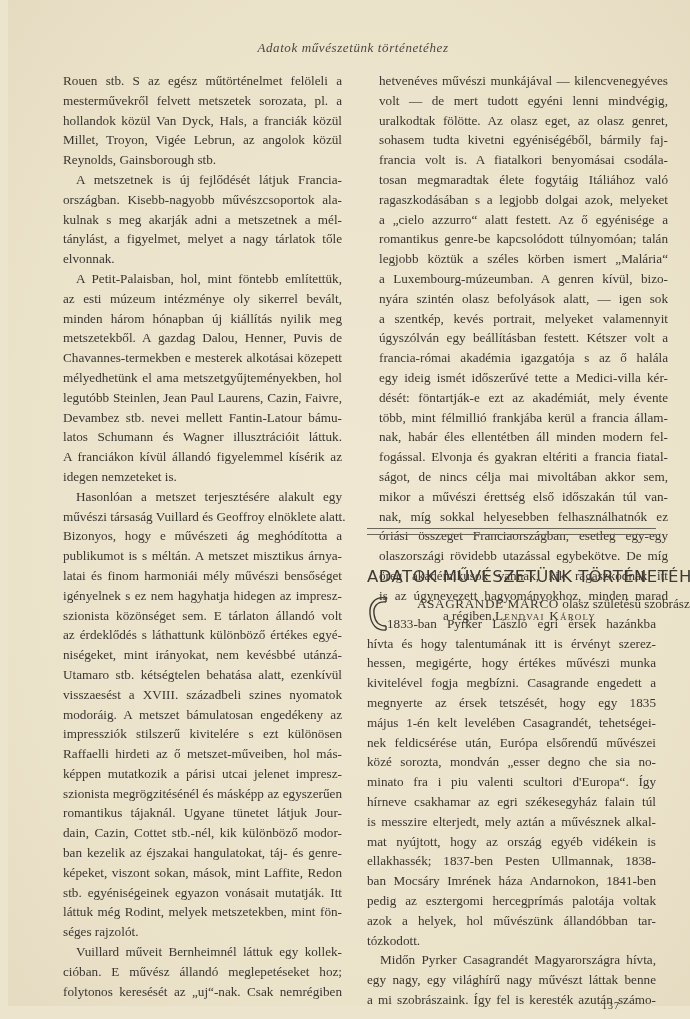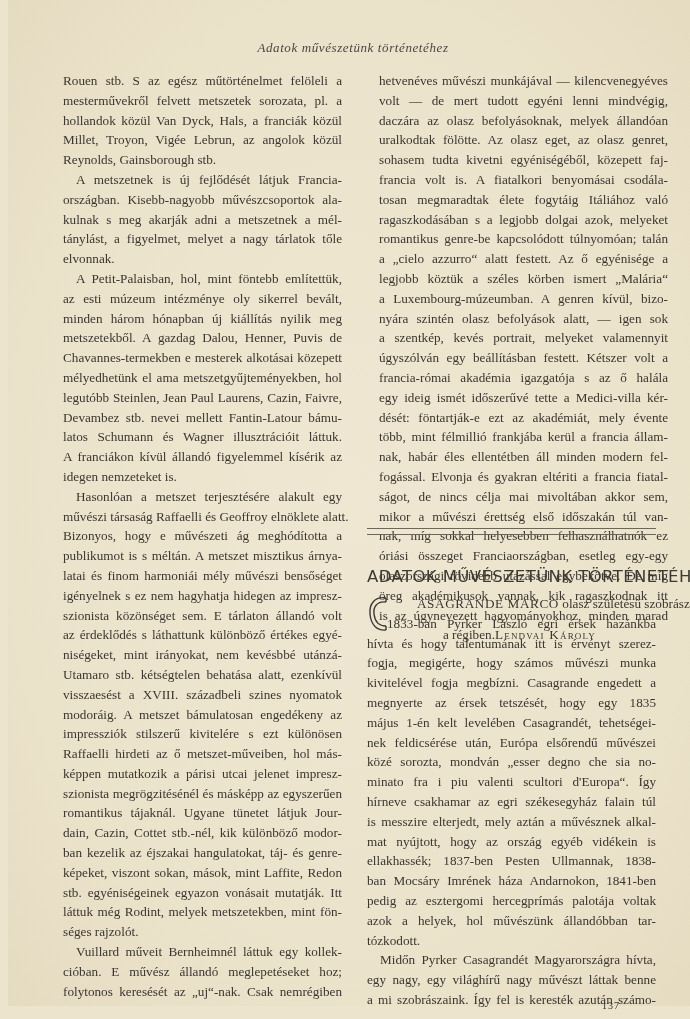--- a/index.html
+++ b/index.html
@@ -65,21 +65,21 @@
       <span class="line">minden három hónapban új kiállítás nyilik meg</span>
       <span class="line">metszetekből. A gazdag Dalou, Henner, Puvis de</span>
       <span class="line">Chavannes-termekben e mesterek alkotásai közepett</span>
       <span class="line">mélyedhetünk el ama metszetgyűjteményekben, hol</span>
       <span class="line">legutóbb Steinlen, Jean Paul Laurens, Cazin, Faivre,</span>
       <span class="line">Devambez stb. nevei mellett Fantin-Latour bámu-</span>
       <span class="line">latos Schumann és Wagner illusztrációit láttuk.</span>
       <span class="line">A franciákon kívül állandó figyelemmel kísérik az</span>
       <span class="line last">idegen nemzeteket is.</span>
       <span class="line indent">Hasonlóan a metszet terjesztésére alakult egy</span>
-      <span class="line">művészi társaság Raffaelli és Geoffroy elnöklete alatt.</span>
+      <span class="line">művészi társaság Vuillard és Geoffroy elnöklete alatt.</span>
       <span class="line">Bizonyos, hogy e művészeti ág meghódította a</span>
       <span class="line">publikumot is s méltán. A metszet misztikus árnya-</span>
       <span class="line">latai és finom harmoniái mély művészi bensőséget</span>
       <span class="line">igényelnek s ez nem hagyhatja hidegen az impresz-</span>
       <span class="line">szionista közönséget sem. E tárlaton állandó volt</span>
       <span class="line">az érdeklődés s láthattunk különböző értékes egyé-</span>
       <span class="line">niségeket, mint irányokat, nem kevésbbé utánzá-</span>
       <span class="line">Utamaro stb. kétségtelen behatása alatt, ezenkívül</span>
       <span class="line">visszaesést a XVIII. századbeli szines nyomatok</span>
       <span class="line">modoráig. A metszet bámulatosan engedékeny az</span>
@@ -94,28 +94,27 @@
       <span class="line">stb. egyéniségeinek egyazon vonásait mutatják. Itt</span>
       <span class="line">láttuk még Rodint, melyek metszetekben, mint fön-</span>
       <span class="line last">séges rajzolót.</span>
       <span class="line indent">Vuillard műveit Bernheimnél láttuk egy kollek-</span>
       <span class="line">cióban. E művész állandó meglepetéseket hoz;</span>
       <span class="line">folytonos keresését az „uj“-nak. Csak nemrégiben</span>
     </div>
   <div class="col col-right" id="right-col-top">
       <span class="line">hetvenéves művészi munkájával — kilencvenegyéves</span>
       <span class="line">volt — de mert tudott egyéni lenni mindvégig,</span>
-      <span class="line">daczára az olasz befolyásoknak, melyek állandóan</span>
       <span class="line">uralkodtak fölötte. Az olasz eget, az olasz genret,</span>
-      <span class="line">sohasem tudta kivetni egyéniségéből, közepett faj-</span>
+      <span class="line">sohasem tudta kivetni egyéniségéből, bármily faj-</span>
       <span class="line">francia volt is. A fiatalkori benyomásai csodála-</span>
       <span class="line">tosan megmaradtak élete fogytáig Itáliához való</span>
       <span class="line">ragaszkodásában s a legjobb dolgai azok, melyeket</span>
+      <span class="line">a „cielo azzurro“ alatt festett. Az ő egyénisége a</span>
       <span class="line">romantikus genre-be kapcsolódott túlnyomóan; talán</span>
-      <span class="line">a „cielo azzurro“ alatt festett. Az ő egyénisége a</span>
       <span class="line">legjobb köztük a széles körben ismert „Malária“</span>
       <span class="line">a Luxembourg-múzeumban. A genren kívül, bizo-</span>
       <span class="line">nyára szintén olasz befolyások alatt, — igen sok</span>
       <span class="line">a szentkép, kevés portrait, melyeket valamennyit</span>
       <span class="line">úgyszólván egy beállításban festett. Kétszer volt a</span>
       <span class="line">francia-római akadémia igazgatója s az ő halála</span>
       <span class="line">egy ideig ismét időszerűvé tette a Medici-villa kér-</span>
       <span class="line">dését: föntartják-e ezt az akadémiát, mely évente</span>
       <span class="line">több, mint félmillió frankjába kerül a francia állam-</span>
       <span class="line">nak, habár éles ellentétben áll minden modern fel-</span>
@@ -141,21 +140,21 @@
   <svg class="dropcap" viewBox="0 0 22 40">
     <path d="M19 4 C 8 2, 2 10, 3 20 C 4 31, 10 37, 19 36" fill="none" stroke="#3d3a33" stroke-width="1.4"></path>
     <path d="M19 8 C 10 7, 6 13, 7 20 C 8 28, 12 32, 19 32" fill="none" stroke="#3d3a33" stroke-width="1.4"></path>
     <path d="M19 4 L19 8 M19 32 L19 36" stroke="#3d3a33" stroke-width="1.4"></path>
   </svg>
 
   <div class="col-right2" id="section-body">
       <span class="line" style="padding-left: 22px;"><span class="caps">ASAGRANDE MARCO</span><span> olasz születésű szobrászt</span></span>
       <span class="line dropcap-line2">1833-ban Pyrker László egri érsek hazánkba</span>
       <span class="line">hívta és hogy talentumának itt is érvényt szerez-</span>
-      <span class="line">fogja, megigérte, hogy számos művészi munka</span>
+      <span class="line">hessen, megigérte, hogy értékes művészi munka</span>
       <span class="line">kivitelével fogja megbízni. Casagrande engedett a</span>
       <span class="line">megnyerte az érsek tetszését, hogy egy 1835</span>
       <span class="line">május 1-én kelt levelében Casagrandét, tehetségei-</span>
       <span class="line">nek feldicsérése után, Európa elsőrendű művészei</span>
       <span class="line">közé sorozta, mondván „esser degno che sia no-</span>
       <span class="line">minato fra i piu valenti scultori d'Europa“. Így</span>
       <span class="line">hírneve csakhamar az egri székesegyház falain túl</span>
       <span class="line">is messzire elterjedt, mely aztán a művésznek alkal-</span>
       <span class="line">mat nyújtott, hogy az ország egyéb vidékein is</span>
       <span class="line">ellakhassék; 1837-ben Pesten Ullmannak, 1838-</span>

